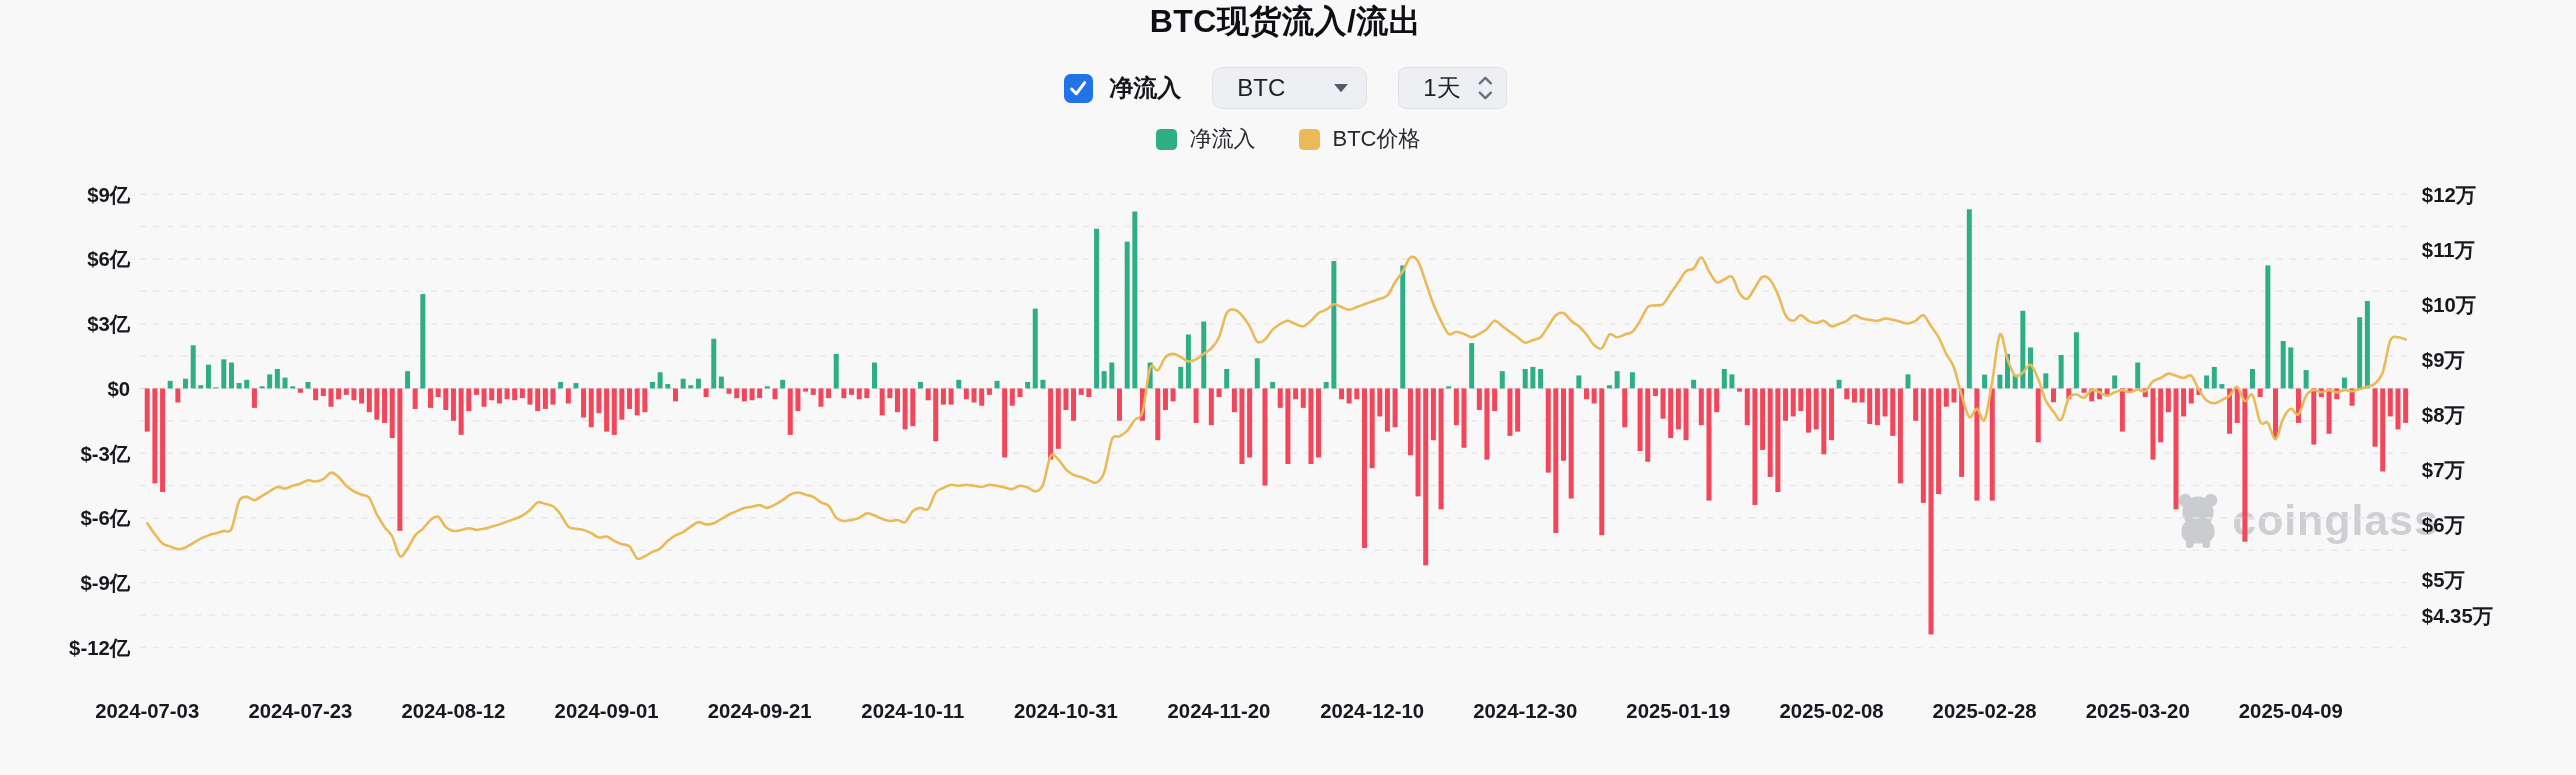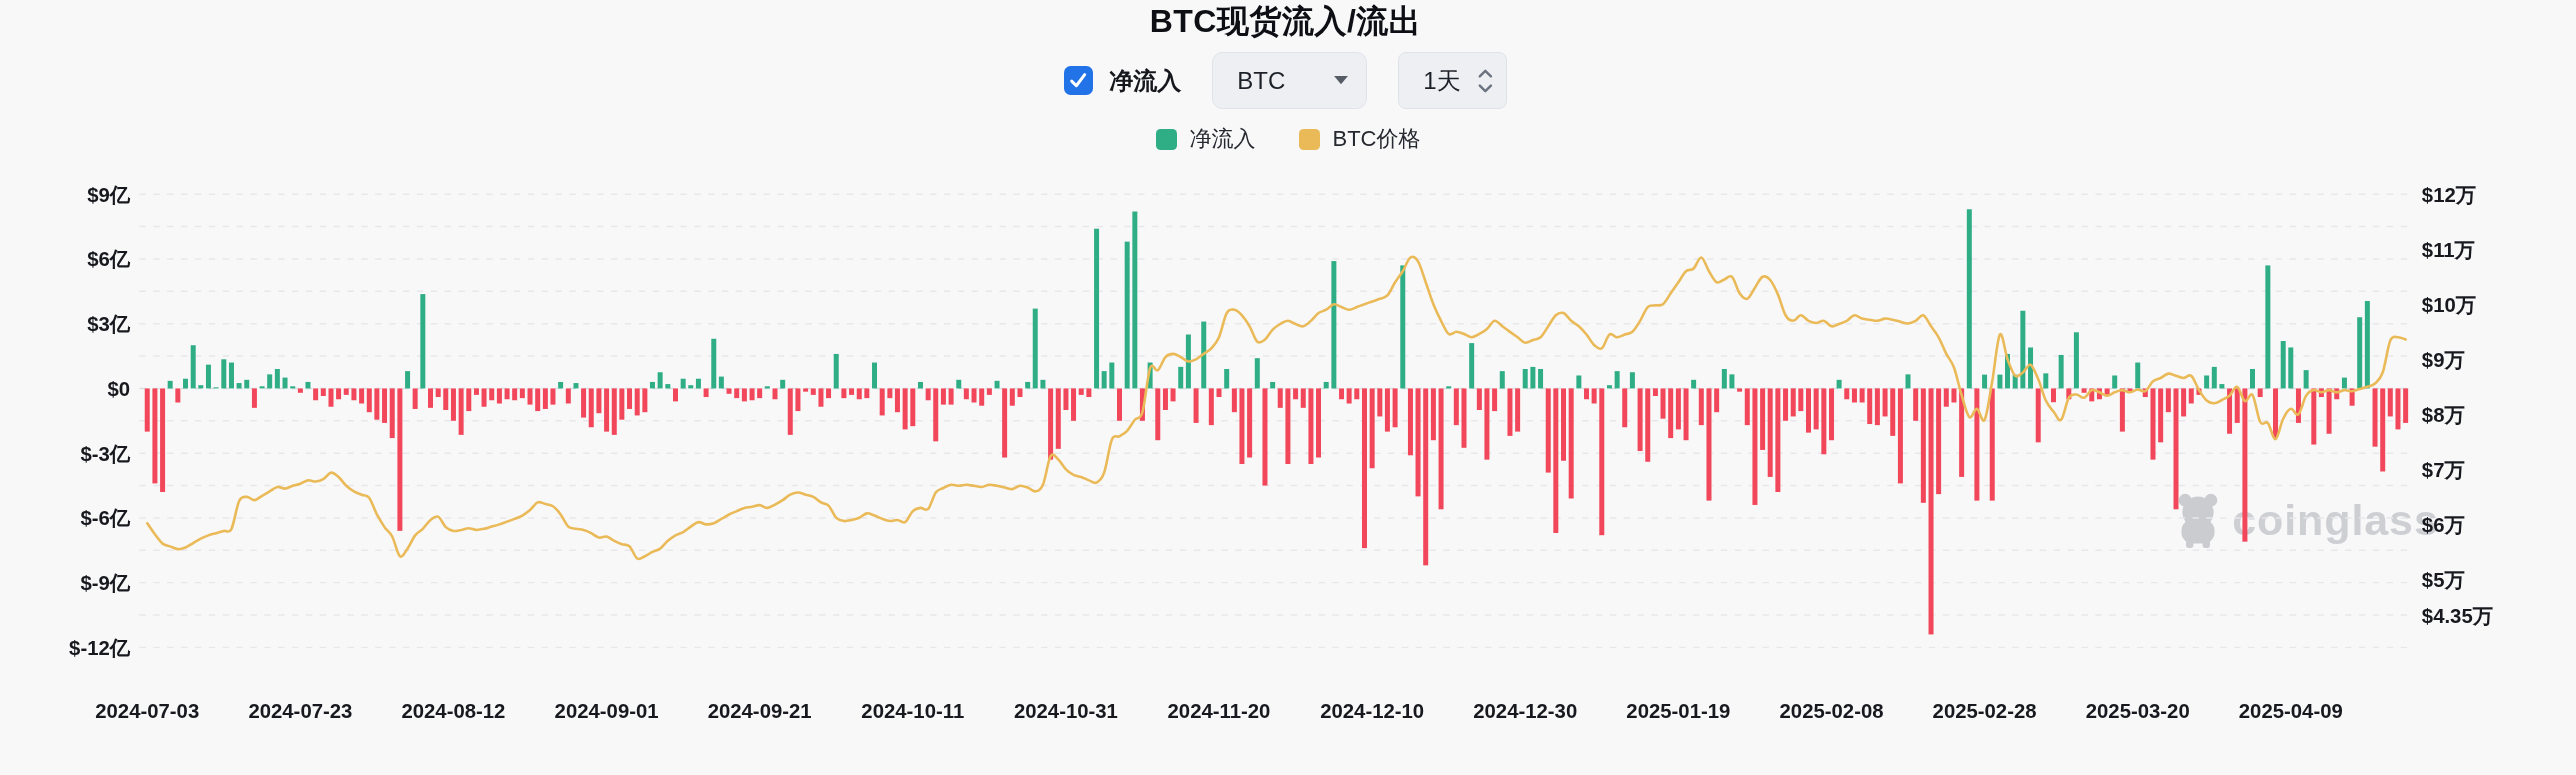--- a/index.html
+++ b/index.html
@@ -6,21 +6,21 @@
   body{width:2576px;height:775px;position:relative;overflow:hidden;
        font-family:"Liberation Sans","DejaVu Sans",sans-serif;color:#15171c;}
   .header{position:absolute;left:0;top:0;width:100%;height:109px;z-index:30;
           display:flex;align-items:center;justify-content:space-between;box-sizing:border-box;
           padding:0 33px 0 28px;flex-direction:column;}
   .title{font-size:32px;font-weight:700;color:#0d0f14;letter-spacing:0.5px;}
   .controls{display:flex;align-items:center;gap:31px;}
   .cb-wrap{display:flex;align-items:center;gap:16.7px;cursor:pointer;}
   .checkbox{width:29px;height:29px;border-radius:6.5px;display:flex;align-items:center;justify-content:center;}
   .cb-label{font-size:24px;font-weight:600;color:#15171c;}
-  .select{height:57px;background:#edeff3;border:1.9px solid #dfe3e9;border-radius:10.2px;
+  .select{height:42px;background:#edeff3;border:1.9px solid #dfe3e9;border-radius:10.2px;
           display:flex;align-items:center;justify-content:space-between;box-sizing:border-box;
           padding:0 18.5px 0 24px;cursor:pointer;}
   .select.coin{width:155px;}
   .select.interval{width:109px;padding-right:13px;border-radius:8px;}
   .select .val{font-size:24px;color:#1c2027;}
   .legend{position:absolute;left:0;top:124px;width:100%;display:flex;justify-content:center;
           align-items:center;gap:43px;z-index:30;}
   .legend-item{display:flex;align-items:center;gap:13px;cursor:pointer;}
   .legend-swatch{width:21px;height:21px;border-radius:4.6px;}
   .legend-label{font-size:22px;color:#26292f;}

